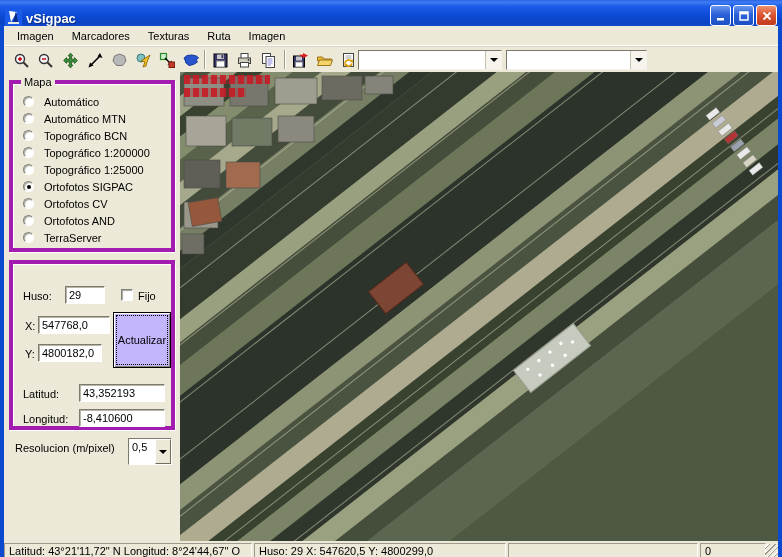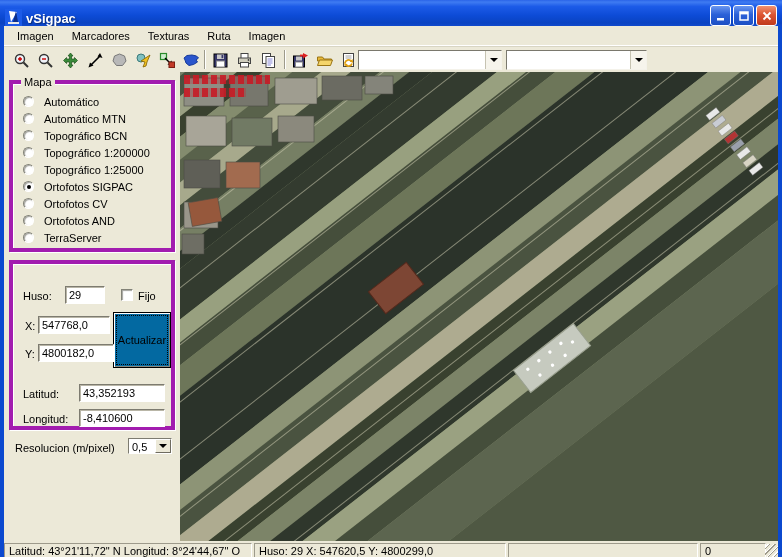--- a/index.html
+++ b/index.html
@@ -41,25 +41,25 @@
   .groupbox .legend { position:absolute; top:-8px; left:8px; background:#ECE9D8; padding:0 3px; font-size:11px; }
   .radio-row { position:absolute; left:10px; display:flex; gap:10px; height:14px; }
   .radio { width:11px; height:11px; border-radius:50%; background:#fff; border:1px solid #828277;
     border-bottom-color:#fff; border-right-color:#fff; box-shadow:inset 1px 1px 1px rgba(90,90,80,.55); position:relative; flex:0 0 auto; }
   .radio.on::after { content:""; position:absolute; left:3px; top:3px; width:4px; height:4px; border-radius:50%; background:#000; }
   .checkbox { width:12px; height:12px; background:#fff; border:1px solid #828277;
     border-bottom-color:#fff; border-right-color:#fff; box-shadow:inset 1px 1px 1px rgba(90,90,80,.55); }
   .field { background:#fff; border:1px solid #7d7b70; border-bottom-color:#fff; border-right-color:#fff;
     box-shadow:inset 1px 1px 0 #b9b6a7; font-family:"Liberation Sans",sans-serif; font-size:11px; padding:1px 3px; }
   .lbl { position:absolute; font-size:11px; }
-  .btn { background:#0369a1; border:1px solid; border-color:#fff #6f6c60 #6f6c60 #fff;
+  .btn { background:#c4b5fd; border:1px solid; border-color:#fff #6f6c60 #6f6c60 #fff;
     box-shadow:1px 1px 0 #494840; font-size:11px; font-family:"Liberation Sans",sans-serif; }
   .btn-default { border:1px solid #000; box-shadow:inset 1px 1px 0 #fff, inset -1px -1px 0 #8a887c;
     outline:1px dotted #000; outline-offset:-4px; }
-  .mini-select { position:absolute; height:16px; background:#fff; border:1px solid #7d7b70;
+  .mini-select { position:absolute; height:27px; background:#fff; border:1px solid #7d7b70;
     border-bottom-color:#fff; border-right-color:#fff; display:flex; }
   .mini-select .val { flex:1; padding:2px 3px; }
   .mini-select .mbtn { width:16px; background:#ECE9D8; border:1px solid; border-color:#fff #6f6c60 #6f6c60 #fff;
     display:flex; align-items:center; justify-content:center; }
 
   
   .map { position:absolute; left:180px; top:72px; width:598px; height:469px; overflow:hidden; background:#868e70; }
   .watermark { position:absolute; left:4px; top:3px; z-index:5; }
   .watermark .wline { height:9px; margin-bottom:4px; filter:blur(.6px);
     background:repeating-linear-gradient(90deg, rgba(198,28,38,.92) 0 6px, rgba(198,28,38,.25) 6px 9px); }
@@ -274,21 +274,21 @@
 
     <div class="groupbox" style="left:5px; top:188px; width:166px; height:170px;">
       <span class="lbl" style="left:10px; top:26px">Huso:</span>
       <input class="field" style="position: absolute; left: 52px; top: 22px; width: 40px; height: 18px;" readonly="" value="29">
       <span class="checkbox" style="position:absolute; left:108px; top:25px"></span>
       <span class="lbl" style="left:125px; top:26px">Fijo</span>
       <span class="lbl" style="left:12px; top:56px">X:</span>
       <input class="field" style="position: absolute; left: 25px; top: 52px; width: 72px; height: 18px;" readonly="" value="547768,0">
       <button class="btn btn-default" style="position:absolute; left:100px; top:48px; width:58px; height:56px">Actualizar</button>
       <span class="lbl" style="left:12px; top:84px">Y:</span>
-      <input class="field" style="position: absolute; left: 25px; top: 80px; width: 76px; height: 18px;" readonly="" value="4800182,0">
+      <input class="field" style="position: absolute; left: 25px; top: 80px; width: 64px; height: 18px;" readonly="" value="4800182,0">
       <span class="lbl" style="left:10px; top:124px">Latitud:</span>
       <input class="field" style="position: absolute; left: 66px; top: 120px; width: 86px; height: 18px;" readonly="" value="43,352193">
       <span class="lbl" style="left:10px; top:149px">Longitud:</span>
       <input class="field" style="position: absolute; left: 66px; top: 145px; width: 86px; height: 18px;" readonly="" value="-8,410600">
     </div>
 
     <span class="lbl" style="left:11px; top:370px">Resolucion (m/pixel)</span>
     <div class="mini-select" style="left:124px; top:366px; width:44px">
       <span class="val">0,5</span>
       <span class="mbtn">

